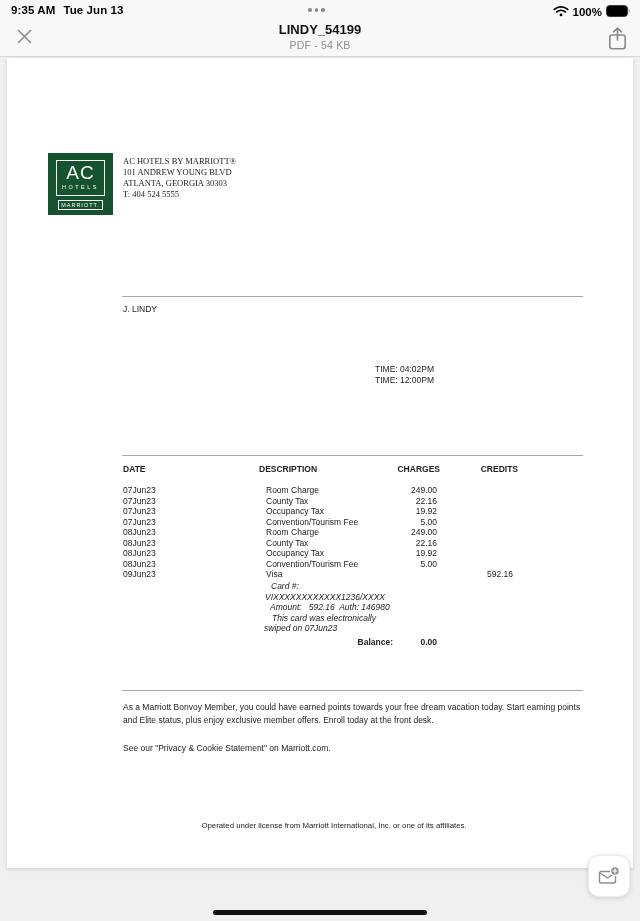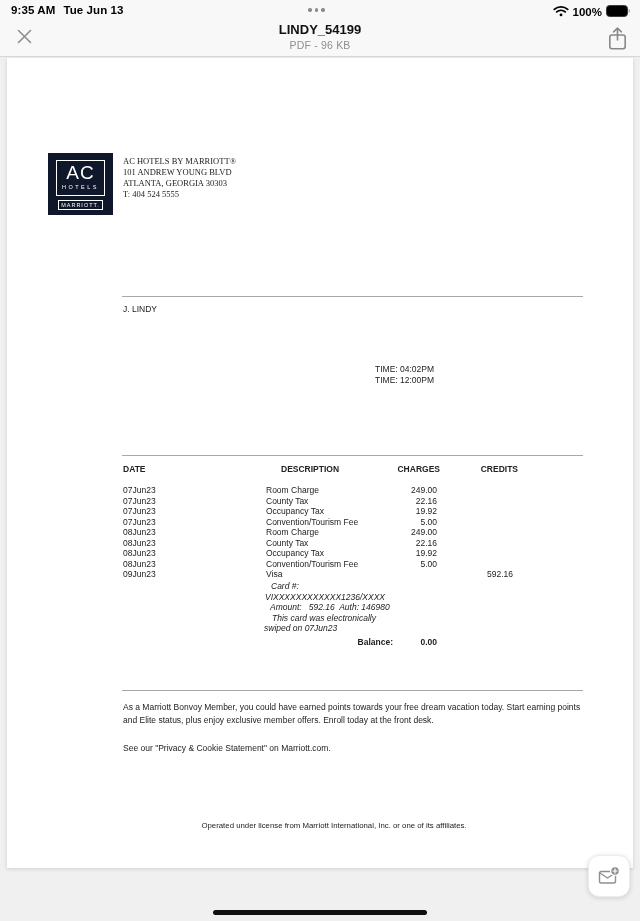--- a/index.html
+++ b/index.html
@@ -45,21 +45,21 @@
   .doc { font-size:8.5px; color:#222; line-height:11px; }
   .serif { font-family:"Liberation Serif", serif; }
   .b { font-weight:700; }
   .i { font-style:italic; }
   .sep { position:absolute; left:115px; width:461px; height:1px; background:#a8a8a8; }
   .r { text-align:right; }
   .pre { white-space:pre; }
   
   .logo {
     position:absolute; left:41px; top:95px; width:65px; height:62px;
-    background:#0f172a; color:#fff; text-align:center;
+    background:#14532d; color:#fff; text-align:center;
   }
   .logo-inner {
     position:absolute; left:8px; top:7px; width:49px; height:36px;
     border:1px solid #fff;
   }
   .logo-ac { font-size:19px; font-weight:300; letter-spacing:1px; line-height:23px; font-family:"Liberation Sans",sans-serif; }
   .logo-hotels { font-size:5.5px; letter-spacing:2.5px; line-height:7px; }
   .logo-marriott {
     position:absolute; left:10px; bottom:5px; width:45px; height:10px;
     border:1px solid #fff; font-size:5.5px; letter-spacing:1px; line-height:8px;
@@ -108,21 +108,21 @@
       </span>
     </div>
   </div>
 
   <div class="btn-close">
     <svg width="17" height="17" viewBox="0 0 17 17">
       <path d="M2.5 2.5 L14.5 14.5 M14.5 2.5 L2.5 14.5" stroke="#8e8e93" stroke-width="1.6" stroke-linecap="round"></path>
     </svg>
   </div>
   <div class="titlebar-title">LINDY_54199</div>
-  <div class="titlebar-sub">PDF - 96 KB</div>
+  <div class="titlebar-sub">PDF - 54 KB</div>
   <div class="btn-share">
     <svg width="23" height="26" viewBox="0 0 23 26">
       <rect x="3.8" y="9" width="15.4" height="13.8" rx="2.2" fill="none" stroke="#87878c" stroke-width="1.6"></rect>
       <path d="M11.5 14 L11.5 2.6 M7.6 5.8 L11.5 2.2 L15.4 5.8" fill="none" stroke="#87878c" stroke-width="1.6" stroke-linecap="round" stroke-linejoin="round"></path>
     </svg>
   </div>
 </div>
 
 <div class="page">
 
@@ -146,21 +146,21 @@
   <div class="abs doc" style="left:116px; top:246px;">J. LINDY</div>
 
   <div class="abs doc" style="left:368px; top:306px;">
     <div>TIME: 04:02PM</div>
     <div>TIME: 12:00PM</div>
   </div>
 
   <div class="sep" style="top:397px;"></div>
 
   <div class="abs doc b" style="left:116px; top:406px;">DATE</div>
-  <div class="abs doc b" style="left:274px; top:406px;">DESCRIPTION</div>
+  <div class="abs doc b" style="left:252px; top:406px;">DESCRIPTION</div>
   <div class="abs doc b r" style="left:343px; top:406px; width:90px;">CHARGES</div>
   <div class="abs doc b r" style="left:426px; top:406px; width:85px;">CREDITS</div>
 
   <div class="abs" style="left:0; top:427px; width:626px;">
     <div class="abs" style="top:0px; width:626px;">
       <span class="abs doc" style="left:116px;">07Jun23</span>
         <span class="abs doc" style="left:259px;">Room Charge</span>
         <span class="abs doc r" style="left:340px; width:90px;">249.00</span>
         <span class="abs doc r" style="left:426px; width:80px;"></span>
     </div>

